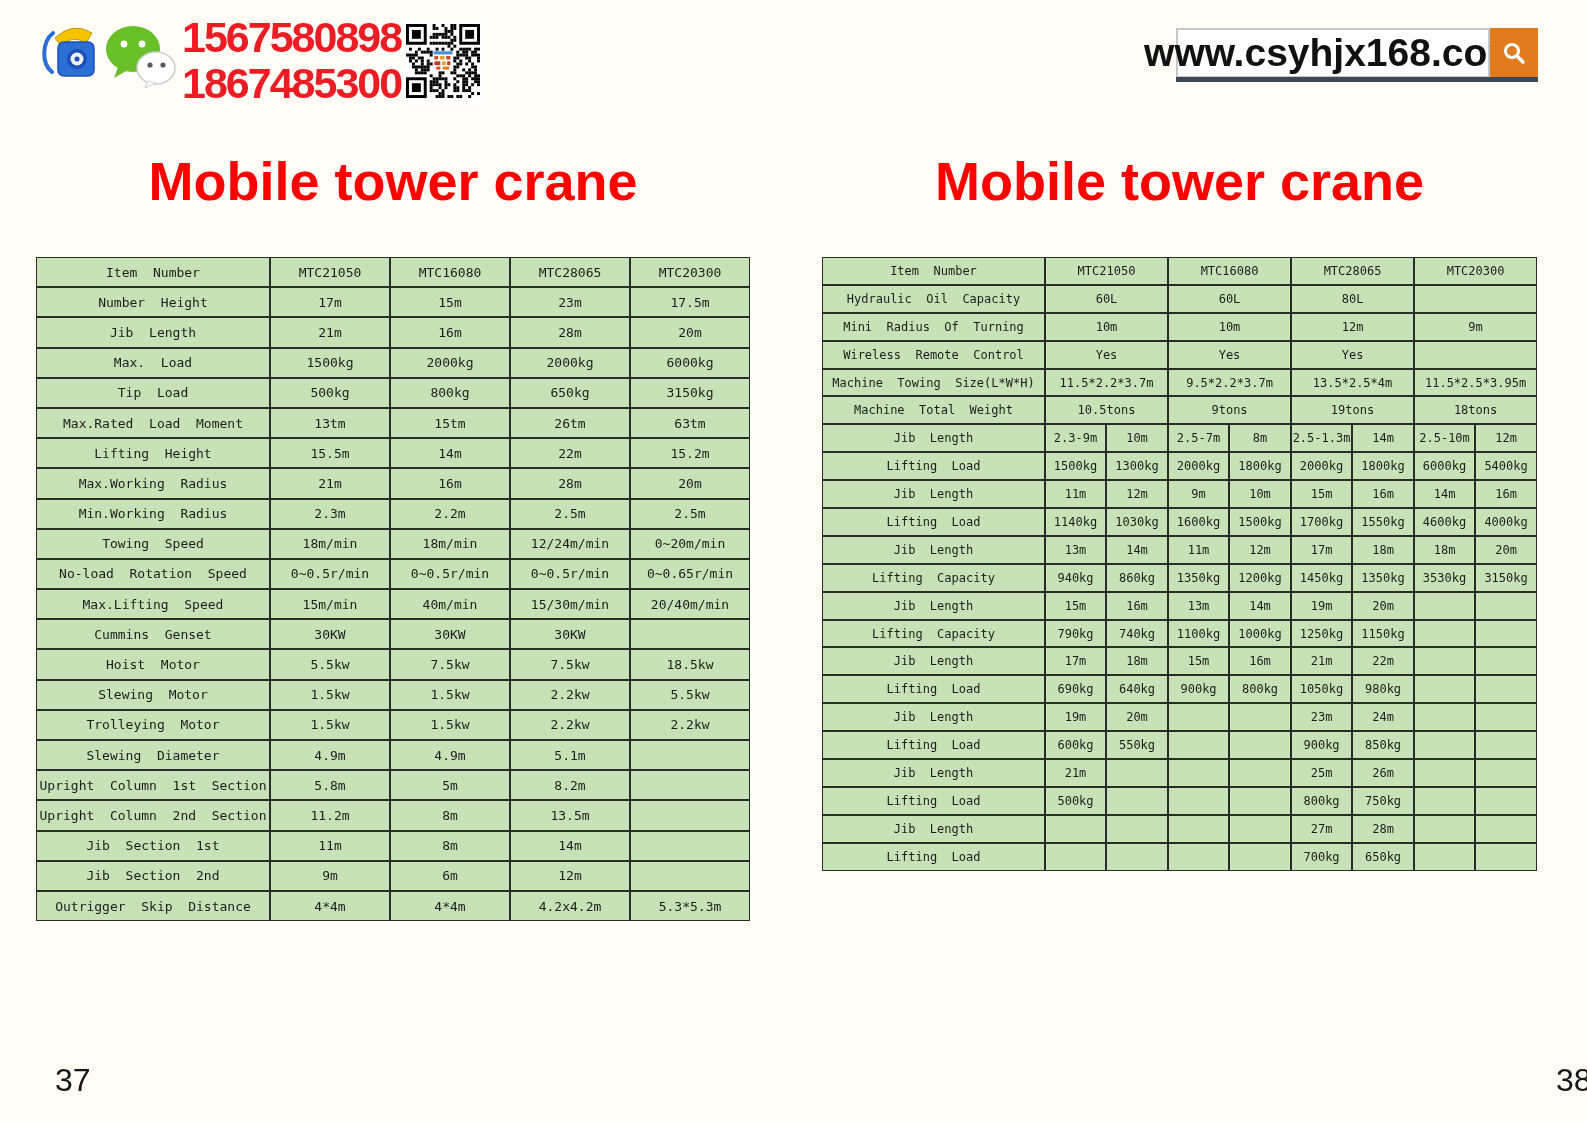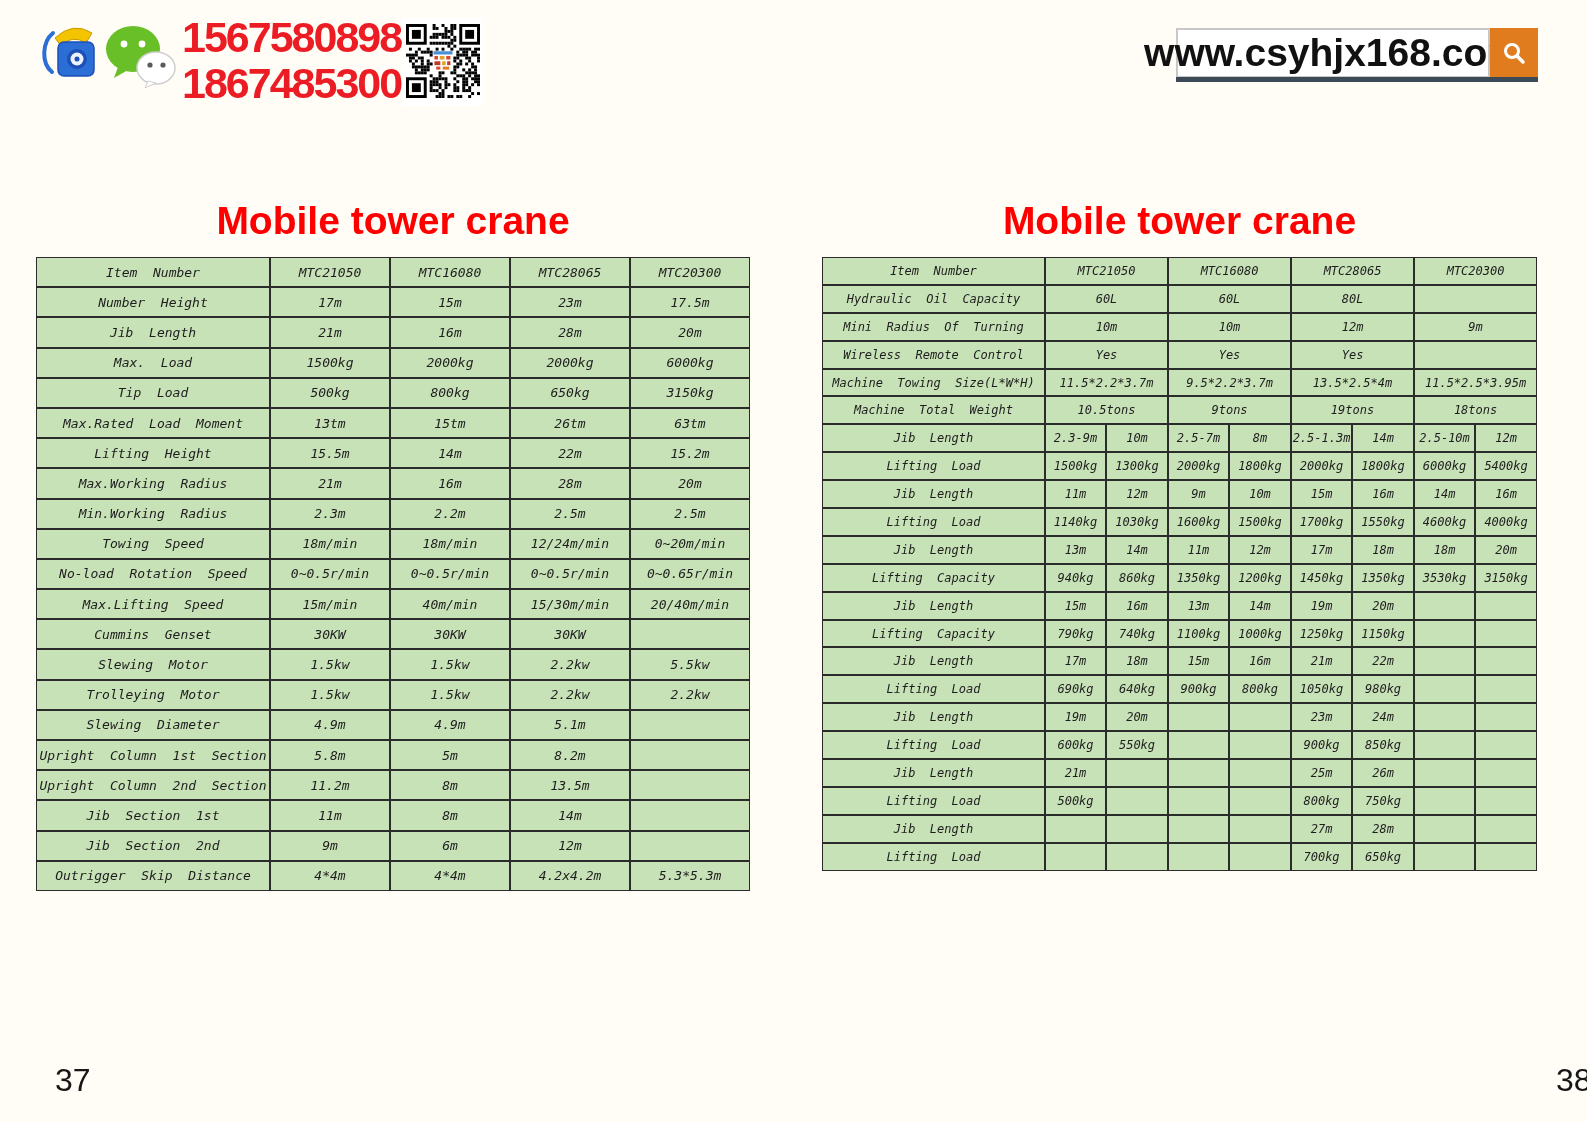--- a/index.html
+++ b/index.html
@@ -19,28 +19,28 @@
   .search-bar{position:absolute;left:1176px;top:28px;width:362px;height:52px;}
   .search-field{position:absolute;left:0;top:0;width:310px;height:46px;background:#ffffff;
       border:2px solid #c8c8c8;display:flex;align-items:center;justify-content:center;
       font-weight:bold;font-size:39px;color:#111111;letter-spacing:0px;}
   .search-btn{position:absolute;left:314px;top:0;width:48px;height:50px;background:#e07c1e;
       border:0;display:flex;align-items:center;justify-content:center;cursor:pointer;}
   .search-underline{position:absolute;left:0;top:49px;width:362px;height:5px;background:#3c4a57;}
 
   
   .section-title{position:absolute;top:150px;height:62px;display:flex;align-items:center;
-      justify-content:center;font-weight:bold;font-size:39px;color:#fe0000;
-      font-family:"Liberation Sans",sans-serif;margin-top:40px;}
+      justify-content:center;font-weight:bold;font-size:54px;color:#fe0000;
+      font-family:"Liberation Sans",sans-serif;}
   .title-left{left:36px;width:714px;}
   .title-right{left:822px;width:715px;}
 
   
   .spec-table{border-collapse:separate;border-spacing:0;table-layout:fixed;
-      background:#c8e2b8;position:absolute;font-style:italic;}
+      background:#c8e2b8;position:absolute;}
   .spec-table td{border:1px solid #2b2b2b;text-align:center;vertical-align:middle;
       white-space:pre;overflow:hidden;color:#1d1d1d;
       font-family:"DejaVu Sans Mono",monospace;padding:0;}
   .tbl-left{left:36px;top:257px;width:714px;}
   .tbl-left td{height:28.2px;font-size:13px;}
   .tbl-right{left:822px;top:257px;width:715px;}
   .tbl-right td{height:25.9px;font-size:12px;}
 
   
   .page-number{position:absolute;font-size:32px;color:#161616;
@@ -406,20 +406,27 @@
           <td>20/40m/min</td>
         </tr>
         <tr>
           <td>Cummins  Genset</td>
           <td>30KW</td>
           <td>30KW</td>
           <td>30KW</td>
           <td></td>
         </tr>
         <tr>
+          <td>Hoist  Motor</td>
+          <td>5.5kw</td>
+          <td>7.5kw</td>
+          <td>7.5kw</td>
+          <td>18.5kw</td>
+        </tr>
+        <tr>
           <td>Slewing  Motor</td>
           <td>1.5kw</td>
           <td>1.5kw</td>
           <td>2.2kw</td>
           <td>5.5kw</td>
         </tr>
         <tr>
           <td>Trolleying  Motor</td>
           <td>1.5kw</td>
           <td>1.5kw</td>

